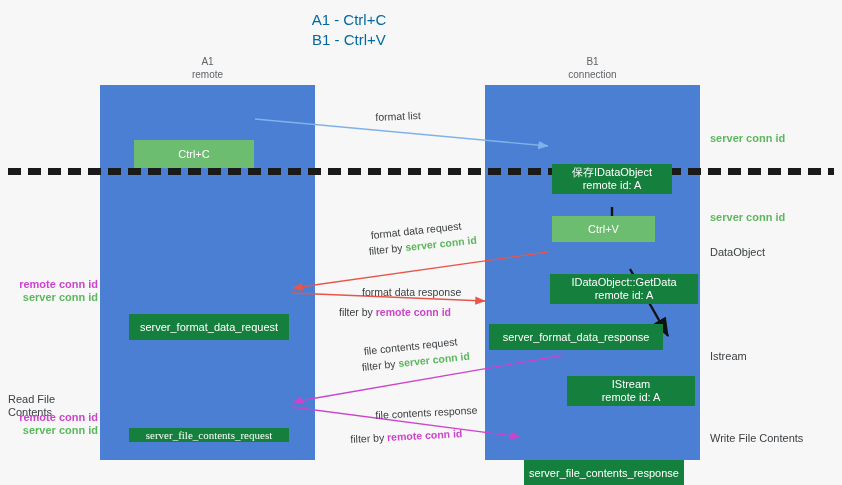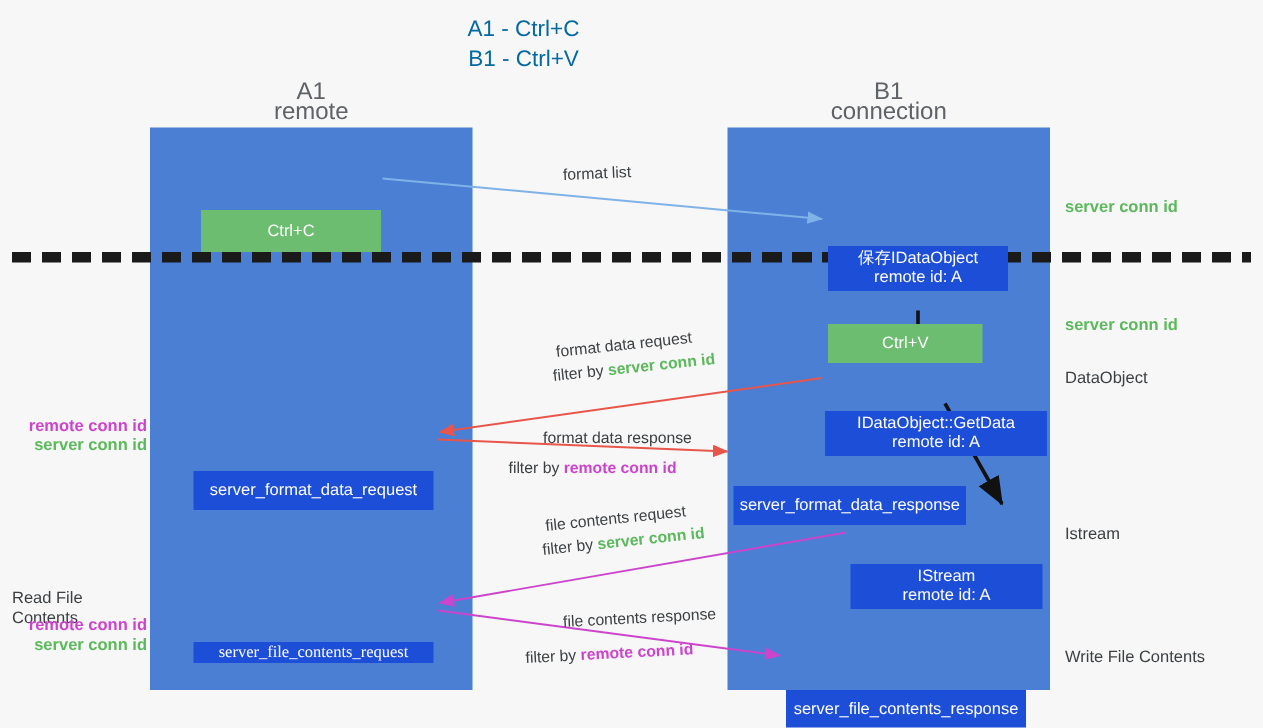--- a/index.html
+++ b/index.html
@@ -19,48 +19,48 @@
     white-space:pre-line;
   }
 
   
   .lane{position:absolute;background:#4a7fd4;}
   #lane-a{left:100px;top:85px;width:215px;height:375px;}
   #lane-b{left:485px;top:85px;width:215px;height:375px;}
 
   .lane-head{
     position:absolute;text-align:center;color:#5f6368;
-    font-size:16px;line-height:13px;white-space:pre-line;width:215px;
+    font-size:10px;line-height:13px;white-space:pre-line;width:215px;
   }
   #head-a{left:100px;top:55px;}
   #head-b{left:485px;top:55px;}
 
   
   #divider{
     position:absolute;left:8px;top:168px;width:826px;height:7px;
     background:repeating-linear-gradient(to right,
       #1a1a1a 0 13px, rgba(0,0,0,0) 13px 20px);
   }
 
   
   .node{
     position:absolute;display:flex;align-items:center;justify-content:center;
     color:#ffffff;font-size:11px;line-height:13px;text-align:center;
     white-space:pre-line;box-sizing:border-box;margin-top:36px;
   }
-  .orange{background:#1d4ed8;}
+  .orange{background:#15803d;}
   .green{background:#6dbd71;}
 
   #n-ctrlc   {left:134px;top:104px;width:120px;height:28px;}
   #n-idata   {left:552px;top:128px;width:120px;height:30px;}
   #n-ctrlv   {left:552px;top:180px;width:103px;height:26px;}
   #n-getdata {left:550px;top:238px;width:148px;height:30px;}
   #n-istream {left:567px;top:340px;width:128px;height:30px;}
   #n-sfdreq  {left:129px;top:278px;width:160px;height:26px;}
-  #n-sfdres  {left:489px;top:288px;width:155px;height:26px;}
+  #n-sfdres  {left:489px;top:288px;width:174px;height:26px;}
   #n-sfcreq  {left:129px;top:392px;width:160px;height:14px;font-family:Liberation Serif, serif;}
   #n-sfcres  {left:524px;top:424px;width:160px;height:26px;}
 
   
   .side{position:absolute;font-size:11px;line-height:13px;}
   .green-txt{color:#5cb85c;font-weight:bold;}
   .magenta-txt{color:#cc44cc;font-weight:bold;}
   .plain-txt{color:#3c4043;}
 
   #lbl-srv1{left:710px;top:132px;}

